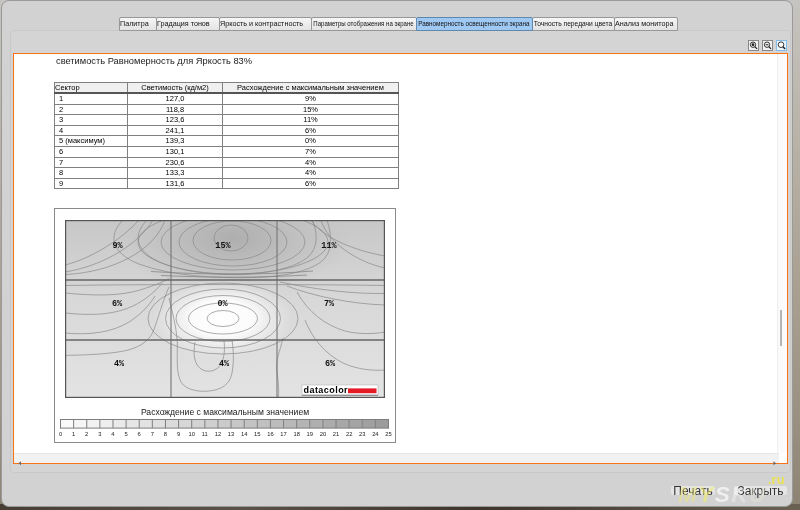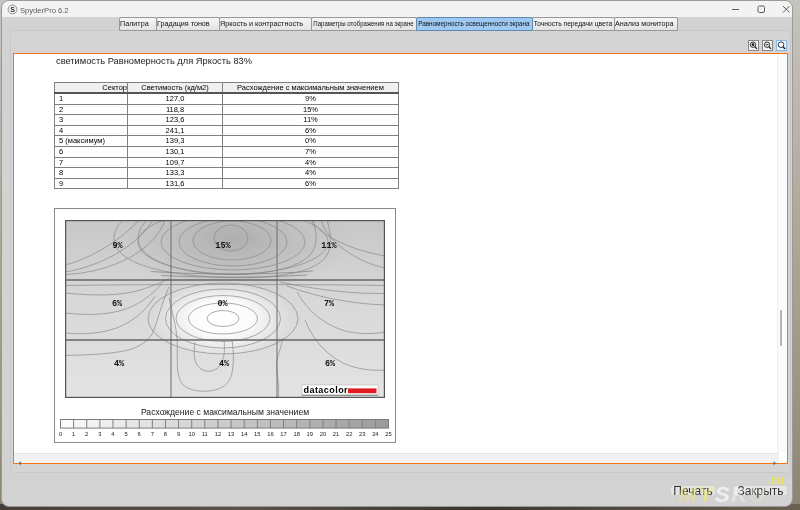--- a/index.html
+++ b/index.html
@@ -45,32 +45,20 @@
   .zb.sel{border:1.5px solid #85bbe8;background:#eaf4fd;}
   .btn{position:absolute;height:9.5px;line-height:10px;background:#e5e5e5;border-radius:2px;
        text-align:center;font-size:12px;color:#333;}
   .wm-ru{position:absolute;left:766px;top:471px;font-size:13px;font-weight:bold;color:rgba(238,228,80,0.95);}
   .wm-ghost{position:absolute;left:676px;top:481px;font-size:22.5px;font-weight:bold;letter-spacing:1.5px;font-style:italic;}
 </style>
 </head>
 <body>
 <div style="position:absolute;left:0;top:504px;width:800px;height:6px;background:linear-gradient(90deg,#473f35,#5a5147 30%,#3c362e 60%,#6b6152);"></div>
 <div class="win">
-  <div class="titlebar">
-    <svg width="12" height="12" style="position:absolute;left:5px;top:3px;">
-      <circle cx="5.5" cy="5.5" r="4.4" fill="none" stroke="#777" stroke-width="0.8"></circle>
-      <text x="5.5" y="8.2" font-size="7" font-weight="bold" fill="#333" text-anchor="middle" font-family="Liberation Sans">S</text>
-    </svg>
-    <span class="title-txt">SpyderPro 6.2</span>
-    <svg width="70" height="16" style="position:absolute;left:723px;top:0;">
-      <line x1="7" y1="8.5" x2="14" y2="8.5" stroke="#5c5c5c" stroke-width="1"></line>
-      <rect x="33" y="5" width="6.5" height="6.5" rx="1.5" fill="none" stroke="#5c5c5c" stroke-width="1"></rect>
-      <path d="M58 5 L64.5 11.5 M64.5 5 L58 11.5" stroke="#5c5c5c" stroke-width="1"></path>
-    </svg>
-  </div>
   <div class="pane"></div>
   <div class="tabs">
     <div class="tab" style="width:36px;">Палитра</div>
     <div class="tab" style="width:62px;">Градация тонов</div>
     <div class="tab" style="width:91px;">Яркость и контрастность</div>
     <div class="tab" style="width:104px;text-align:left;"><span style="display:inline-block;white-space:nowrap;transform-origin:0 50%;transform:scaleX(0.845);padding-left:1.5px;">Параметры отображения на экране</span></div>
     <div class="tab sel" style="width:115px;text-align:left;"><span style="display:inline-block;white-space:nowrap;transform-origin:0 50%;transform:scaleX(0.88);padding-left:1.3px;">Равномерность освещенности экрана</span></div>
     <div class="tab" style="width:81px;text-align:left;"><span style="display:inline-block;white-space:nowrap;transform-origin:0 50%;transform:scaleX(0.93);padding-left:0.8px;">Точность передачи цвета</span></div>
     <div class="tab" style="width:62px;">Анализ монитора</div>
   </div>
@@ -94,21 +82,21 @@
           <circle cx="4" cy="3.7" r="2.8" fill="#fff" stroke="#222" stroke-width="0.9"></circle>
           <line x1="6" y1="5.7" x2="8.1" y2="8" stroke="#222" stroke-width="1.4"></line>
         </svg>
       </div>
   </div>
   <div class="content">
     <div class="heading">светимость Равномерность для Яркость 83%</div>
     <table class="t">
       <tbody>
           <tr class="hdr">
-            <td class="c1" style="text-align:right;padding-left:0;">Сектор</td>
+            <td class="c1" style="text-align:left;padding-left:0;">Сектор</td>
             <td class="c2">Светимость (кд/м2)</td>
             <td class="c3">Расхождение с максимальным значением</td>
           </tr>
       <tr>
             <td class="c1">1</td>
             <td class="c2">127,0</td>
             <td class="c3">9%</td>
           </tr>
       <tr>
             <td class="c1">2</td>
@@ -130,21 +118,21 @@
             <td class="c2">139,3</td>
             <td class="c3">0%</td>
           </tr>
       <tr>
             <td class="c1">6</td>
             <td class="c2">130,1</td>
             <td class="c3">7%</td>
           </tr>
       <tr>
             <td class="c1">7</td>
-            <td class="c2">109,7</td>
+            <td class="c2">230,6</td>
             <td class="c3">4%</td>
           </tr>
       <tr>
             <td class="c1">8</td>
             <td class="c2">133,3</td>
             <td class="c3">4%</td>
           </tr>
       <tr>
             <td class="c1">9</td>
             <td class="c2">131,6</td>

